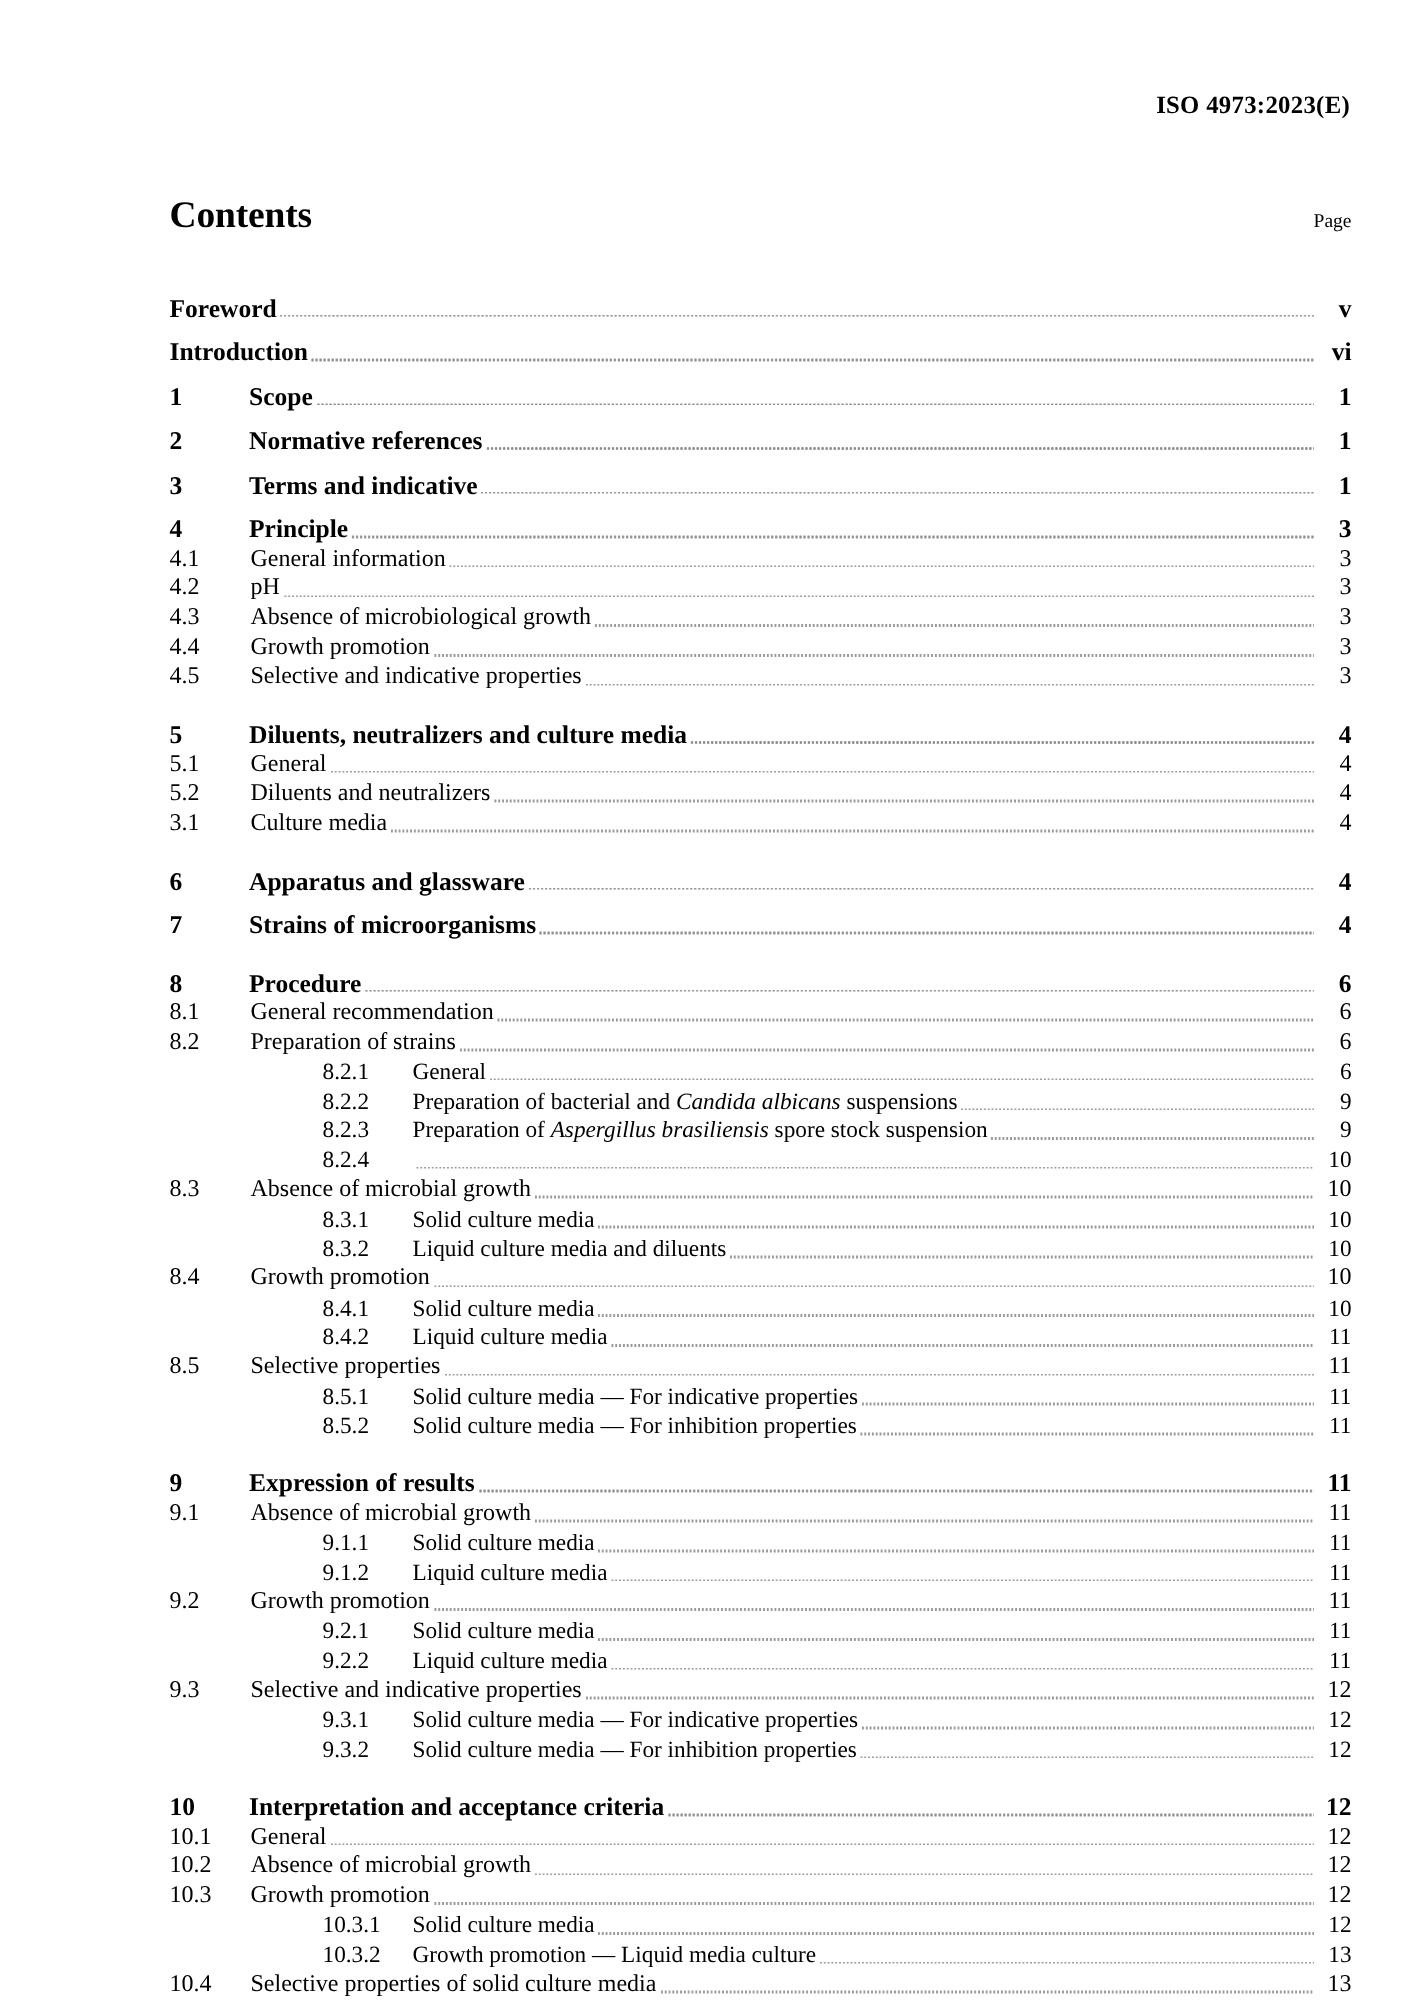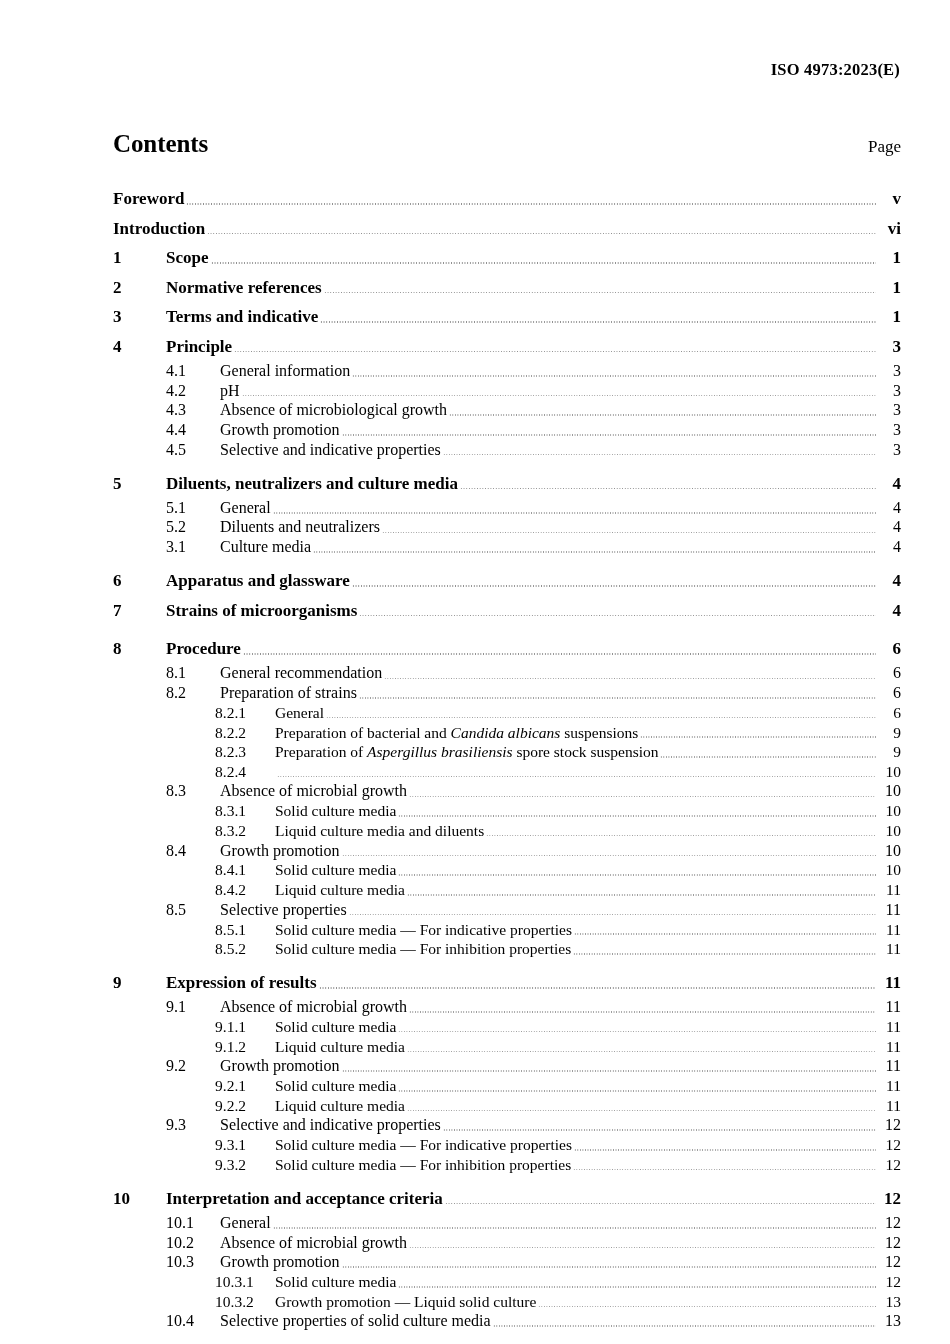--- a/index.html
+++ b/index.html
@@ -41,55 +41,55 @@
     align-items: baseline;
     justify-content: space-between;
     gap: 28px;
   }
   .contents-title {
     font-size: 25px;
     font-weight: bold;
     letter-spacing: -0.1px;
   }
   .page-label {
-    font-size: 17px;
+    font-size: 13px;
     font-weight: normal;
   }
 
   
   .toc {
     position: absolute;
     top: 184px;
     left: 113px;
     width: 788px;
   }
 
   .toc-row {
     display: flex;
-    align-items: center;
+    align-items: flex-end;
     width: 100%;
     line-height: 1.0;
     white-space: nowrap;
   }
 
   
   .toc-row.lvl1      { height: 29.5px; font-size: 17px; font-weight: bold; }
   .toc-row.front     { height: 29.5px; font-size: 17px; font-weight: bold; }
   .toc-row.lvl2      { height: 19.7px; font-size: 16px; font-weight: normal; }
   .toc-row.lvl3      { height: 19.7px; font-size: 15.5px; font-weight: normal; }
 
   .toc-row.gap-before { margin-top: 9px; }
 
   .num {
     flex: 0 0 auto;
     text-align: left;
   }
   .lvl1 .num  { width: 53px; }
   .front .num { width: 0; }
-  .lvl2 .num  { width: 54px; margin-left: 53px; }
+  .lvl2 .num  { width: 54px; }
   .lvl3 .num  { width: 60px; margin-left: 102px; }
 
   .label {
     flex: 0 0 auto;
   }
 
   .leader {
     flex: 1 1 auto;
     overflow: hidden;
     margin: 0 1px 0 2px;
@@ -432,21 +432,21 @@
         <span class="pageno">12</span>
       </div>
       <div class="toc-row lvl3">
         <span class="num">10.3.1</span>
         <span class="label">Solid culture media</span>
         <span class="leader"></span>
         <span class="pageno">12</span>
       </div>
       <div class="toc-row lvl3">
         <span class="num">10.3.2</span>
-        <span class="label">Growth promotion — Liquid solid culture</span>
+        <span class="label">Growth promotion — Liquid media culture</span>
         <span class="leader"></span>
         <span class="pageno">13</span>
       </div>
       <div class="toc-row lvl2">
         <span class="num">10.4</span>
         <span class="label">Selective properties of solid culture media</span>
         <span class="leader"></span>
         <span class="pageno">13</span>
       </div>
     </div>

